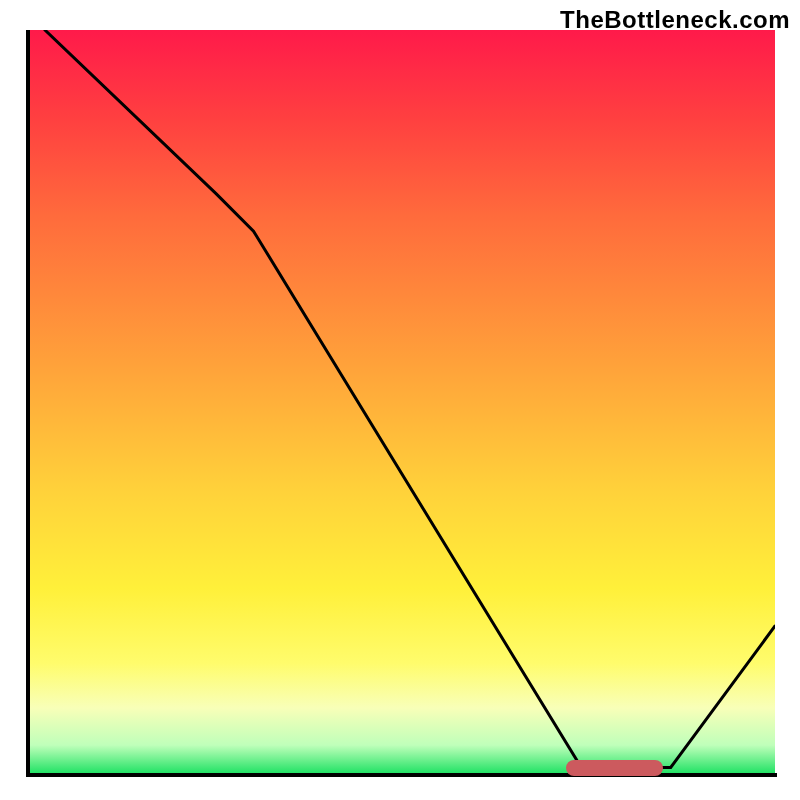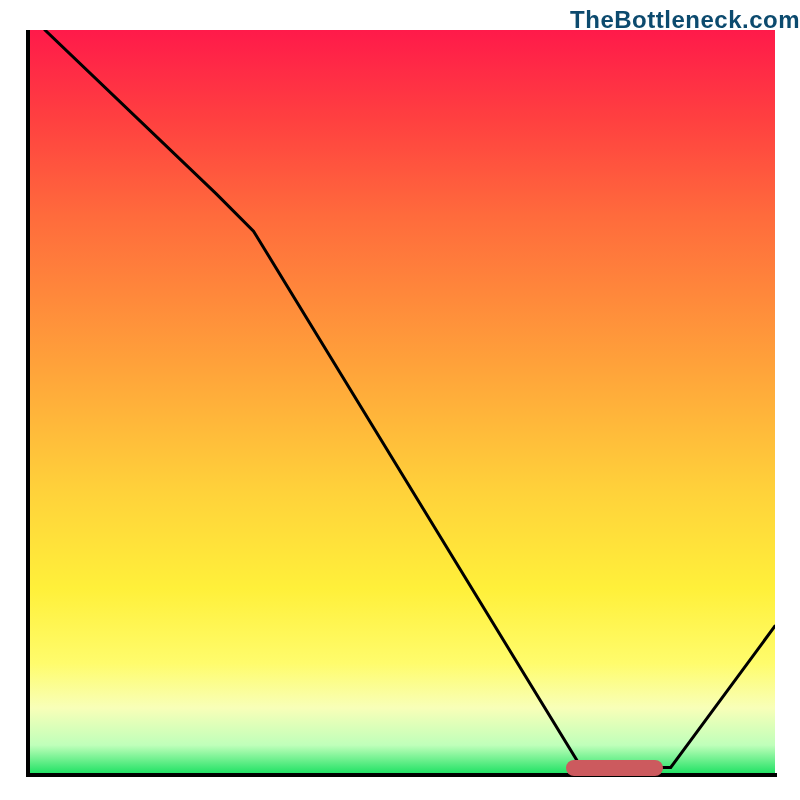--- a/index.html
+++ b/index.html
@@ -20,25 +20,25 @@
       #fff03a 75%,
       #fffc6c 85%,
       #f8ffb8 91%,
       #bfffba 96%,
       #18e060 100%
     );
   }
   .watermark {
     position: absolute;
     top: 6px;
-    right: 0;
+    right: 10px;
     font-family: Arial, Helvetica, sans-serif;
     font-size: 24px;
     letter-spacing: 0.5px;
-    color: #0c4a6e;
+    color: #000000;
     font-weight: 600;
     user-select: none;
   }
   .axis-y {
     position: absolute;
     left: 26px;
     top: 30px;
     width: 4px;
     height: 745px;
     background: #000;

